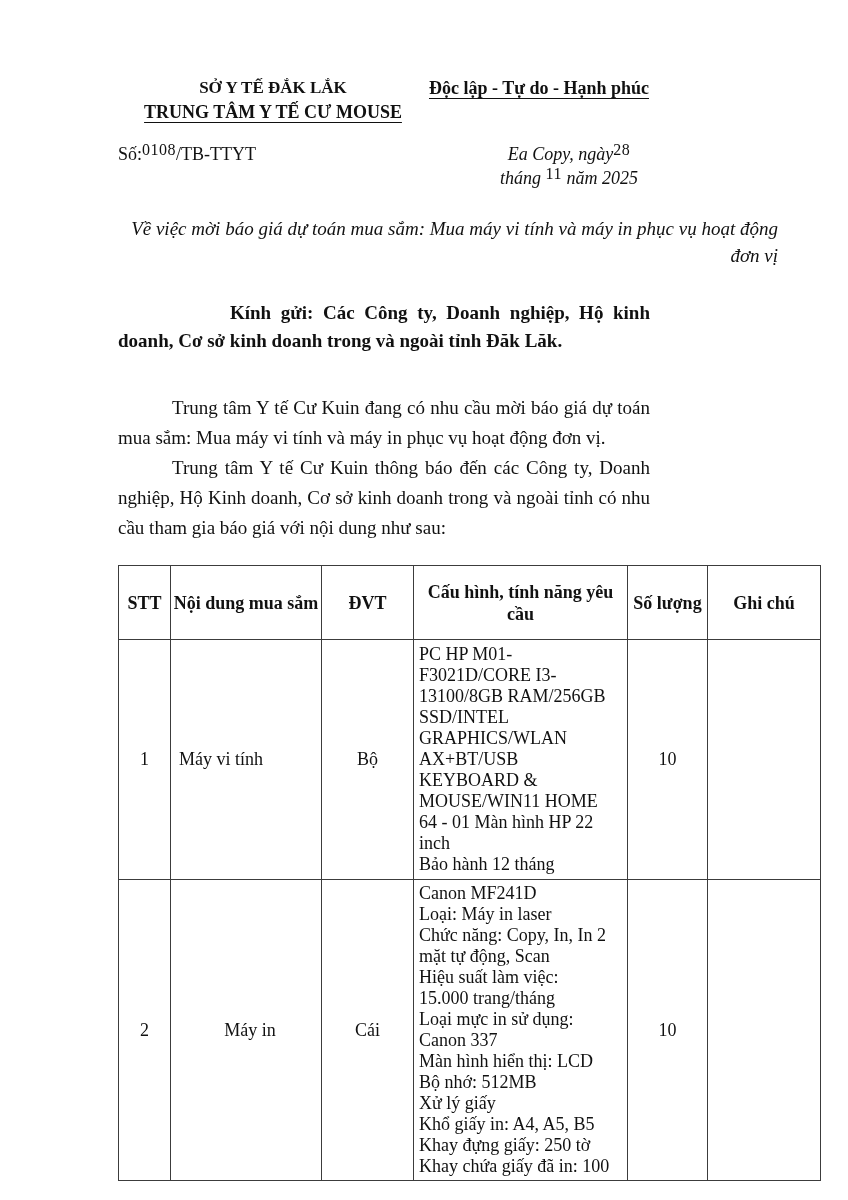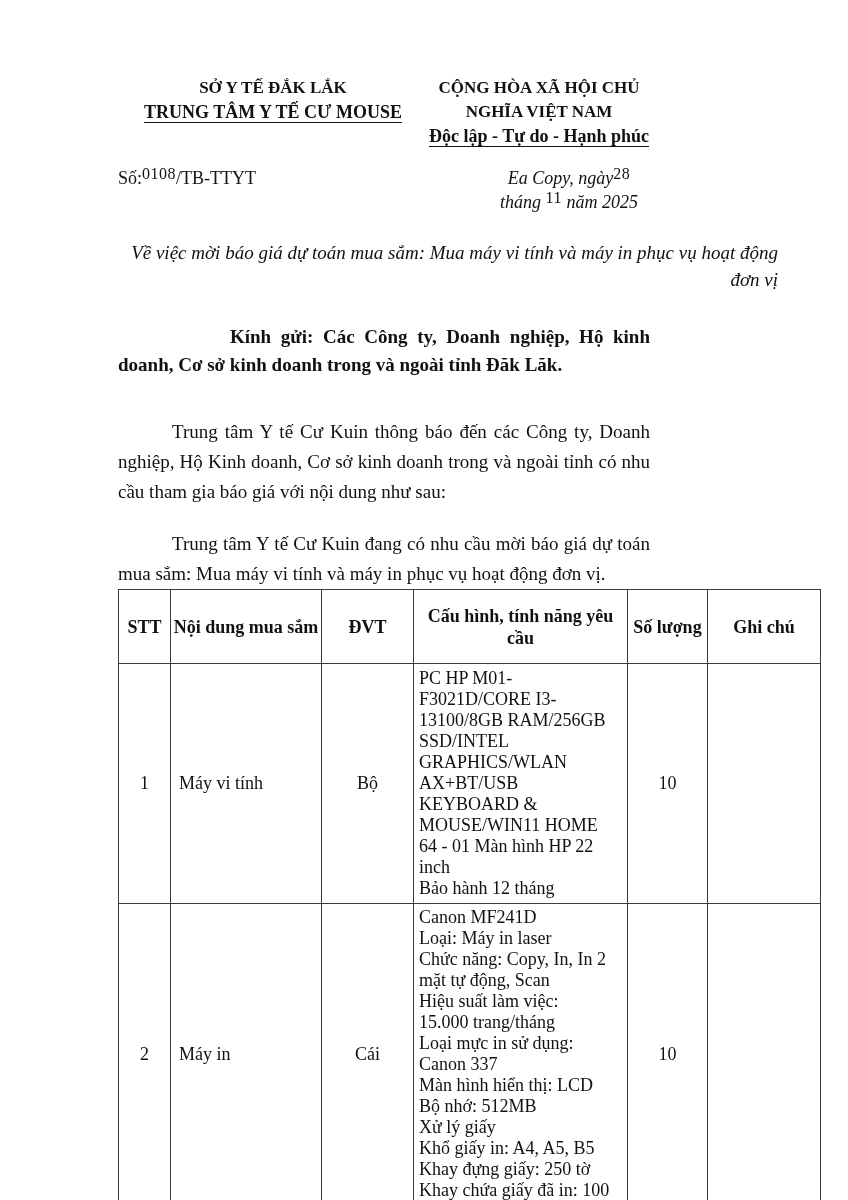--- a/index.html
+++ b/index.html
@@ -71,36 +71,35 @@
 <body>
 
 <div class="page">
 
   <div class="org-header">
     <div class="org-left">
       <div class="org-line1">SỞ Y TẾ ĐẮK LẮK</div>
       <div class="org-line2 underlined">TRUNG TÂM Y TẾ CƯ MOUSE</div>
     </div>
     <div class="org-right">
-      <div class="org-line1">CỘNG HÒA XÃ HỘI CHỦ NGHĨA VIỆT NAM</div>
       <div class="org-line2 underlined">Độc lập - Tự do - Hạnh phúc</div>
     </div>
   </div>
 
   <div class="meta-row">
     <div class="doc-number"><span>Số:</span><span class="raised">0108</span><span>/TB-TTYT</span></div>
     <div class="date-line"><span>Ea Copy, ngày</span><span class="raised">28</span><span> tháng </span><span class="raised">11</span><span> năm 2025</span></div>
   </div>
 
   <div class="subtitle">Về việc mời báo giá dự toán mua sắm: Mua máy vi tính và máy in phục vụ hoạt động đơn vị</div>
 
   <p class="recipient">Kính gửi: Các Công ty, Doanh nghiệp, Hộ kinh doanh, Cơ sở kinh doanh trong và ngoài tỉnh Đăk Lăk.</p>
 
+  <p class="para">Trung tâm Y tế Cư Kuin đang có nhu cầu mời báo giá dự toán mua sắm: Mua máy vi tính và máy in phục vụ hoạt động đơn vị.</p>
   <p class="para last">Trung tâm Y tế Cư Kuin thông báo đến các Công ty, Doanh nghiệp, Hộ Kinh doanh, Cơ sở kinh doanh trong và ngoài tỉnh có nhu cầu tham gia báo giá với nội dung như sau:</p>
-  <p class="para">Trung tâm Y tế Cư Kuin đang có nhu cầu mời báo giá dự toán mua sắm: Mua máy vi tính và máy in phục vụ hoạt động đơn vị.</p>
 
   <table class="spec-table">
     <colgroup>
       <col style="width:52px">
       <col style="width:151px">
       <col style="width:92px">
       <col style="width:214px">
       <col style="width:80px">
       <col style="width:113px">
     </colgroup>
@@ -128,21 +127,21 @@
 KEYBOARD &amp;
 MOUSE/WIN11 HOME
 64 - 01 Màn hình HP 22
 inch
 Bảo hành 12 tháng</td>
         <td class="c-center">10</td>
         <td class="c-center"></td>
       </tr>
       <tr class="row-item-2">
         <td class="c-center">2</td>
-        <td style="text-align:left; padding-left:8px;">Máy in</td>
+        <td style="text-align:center; padding-left:8px;">Máy in</td>
         <td class="c-center">Cái</td>
         <td class="c-spec">Canon MF241D
 Loại: Máy in laser
 Chức năng: Copy, In, In 2
 mặt tự động, Scan
 Hiệu suất làm việc:
 15.000 trang/tháng
 Loại mực in sử dụng:
 Canon 337
 Màn hình hiển thị: LCD

